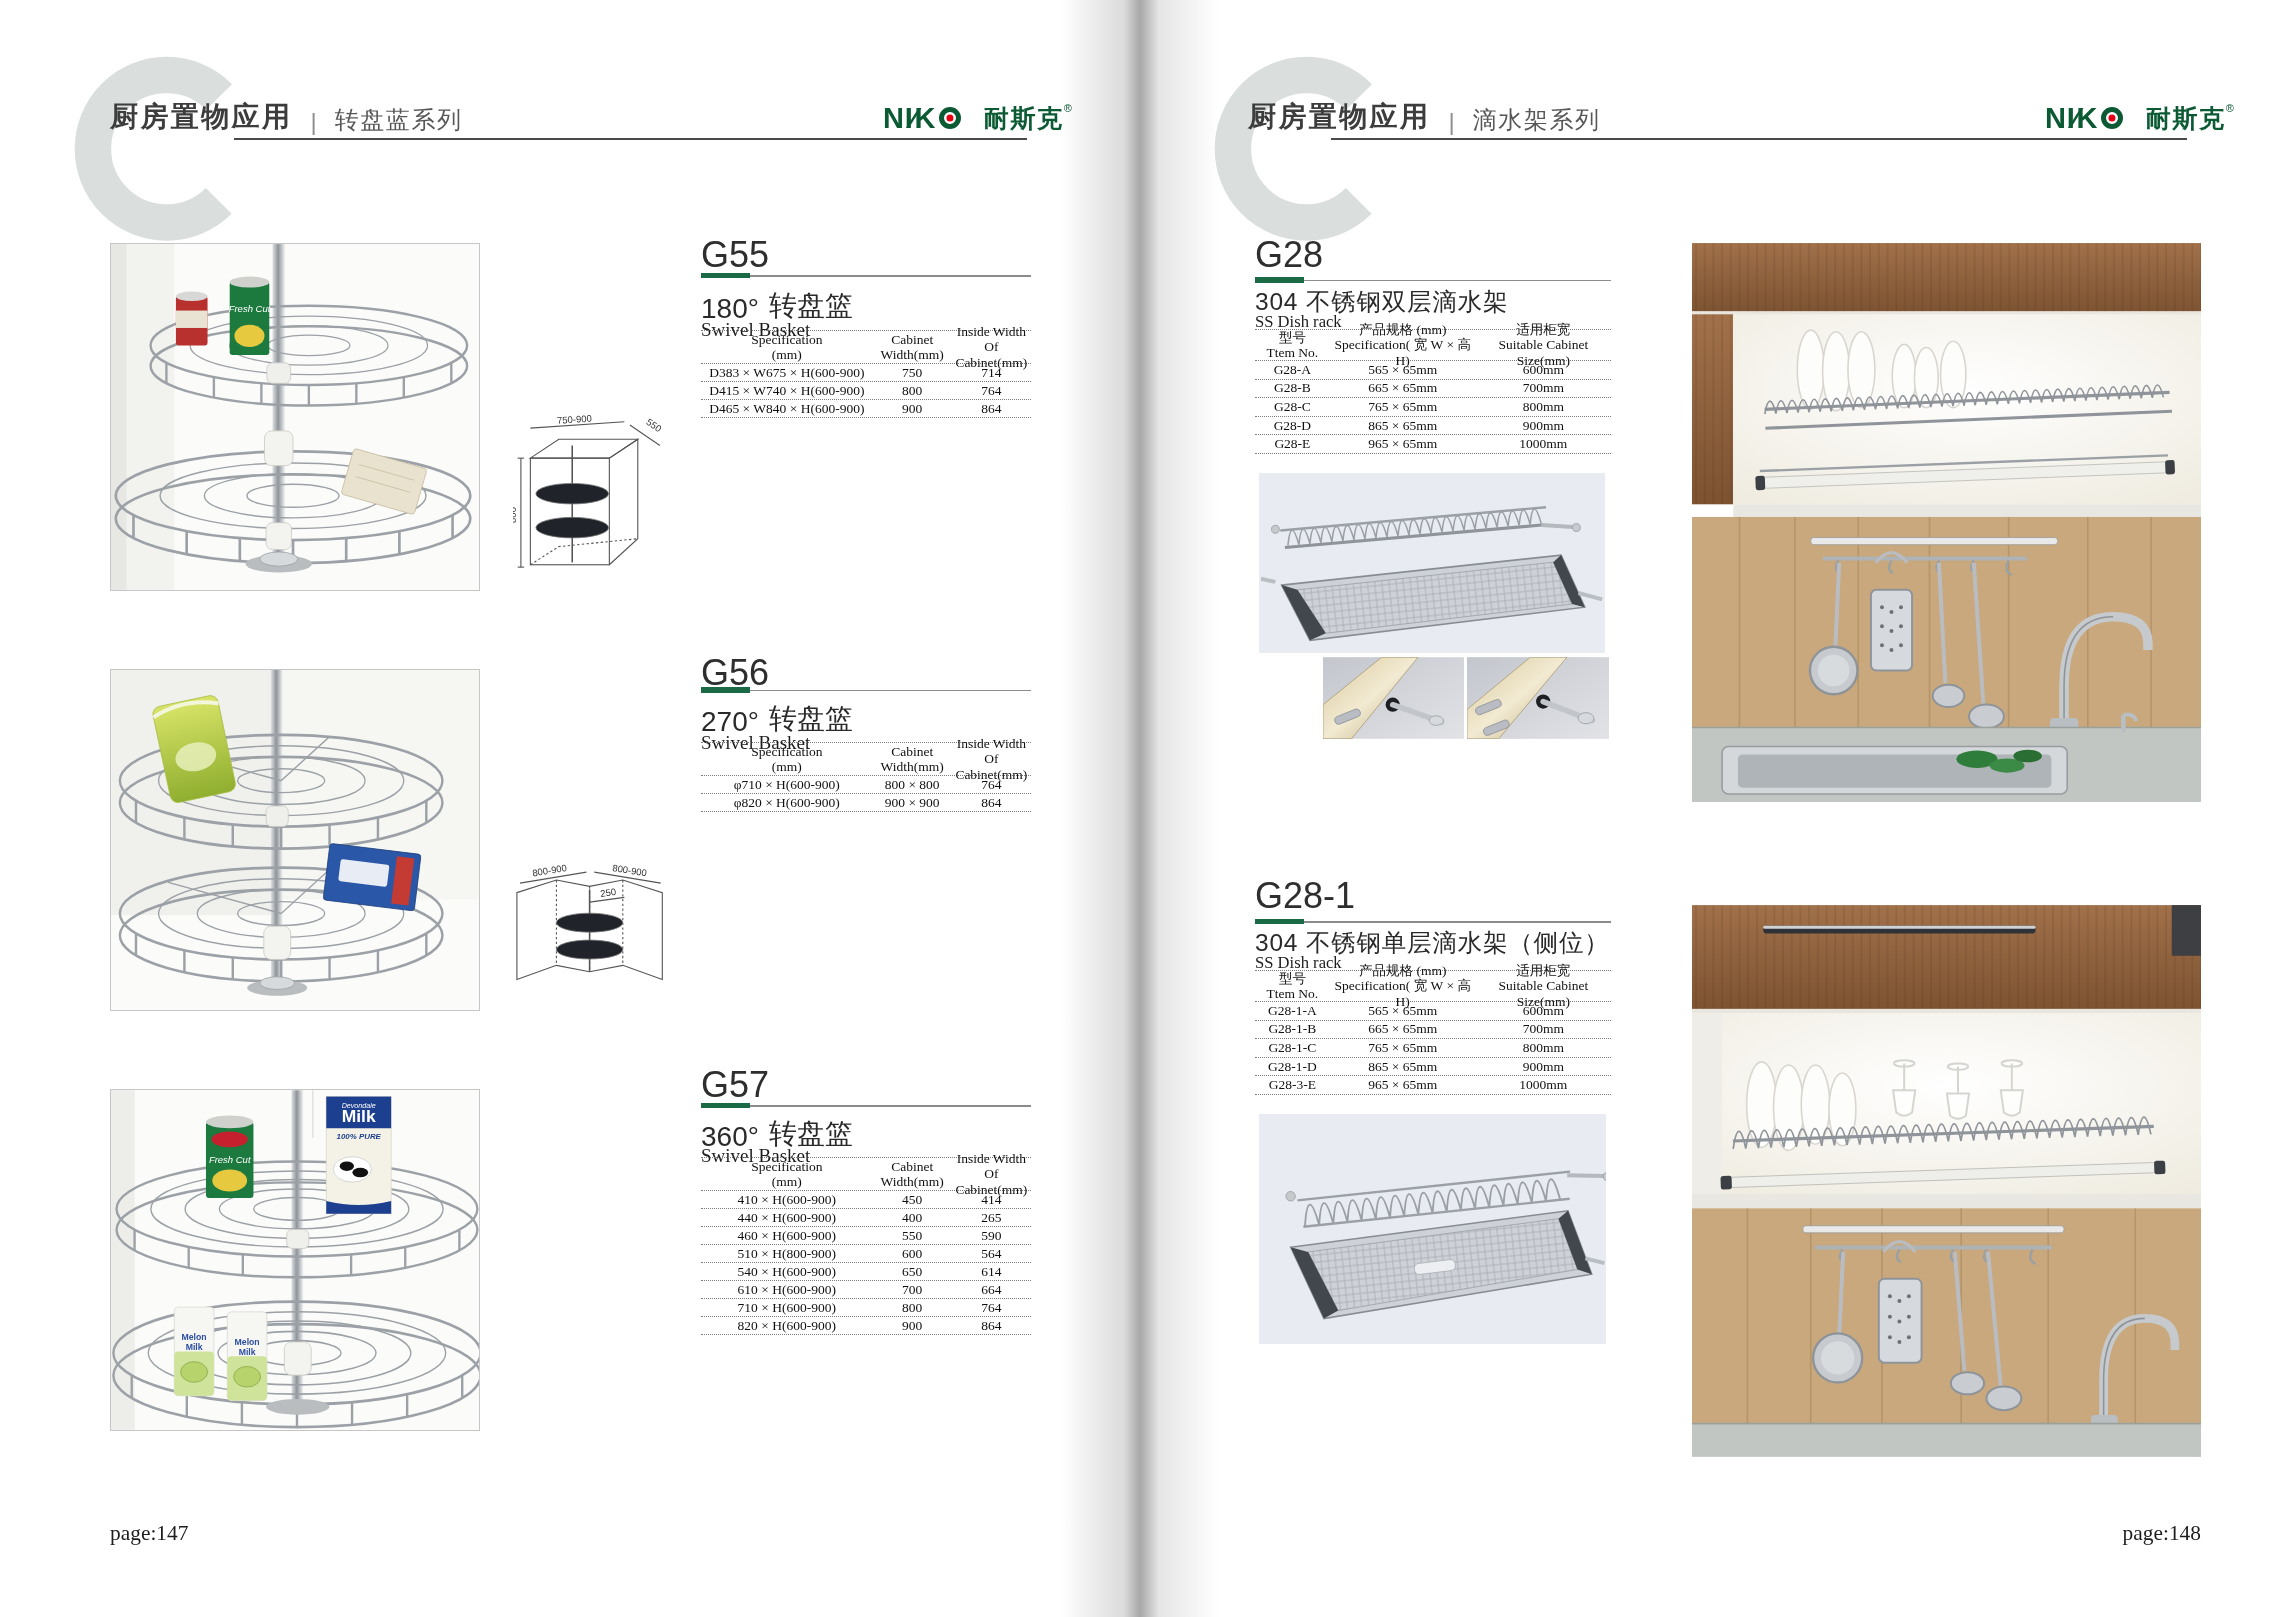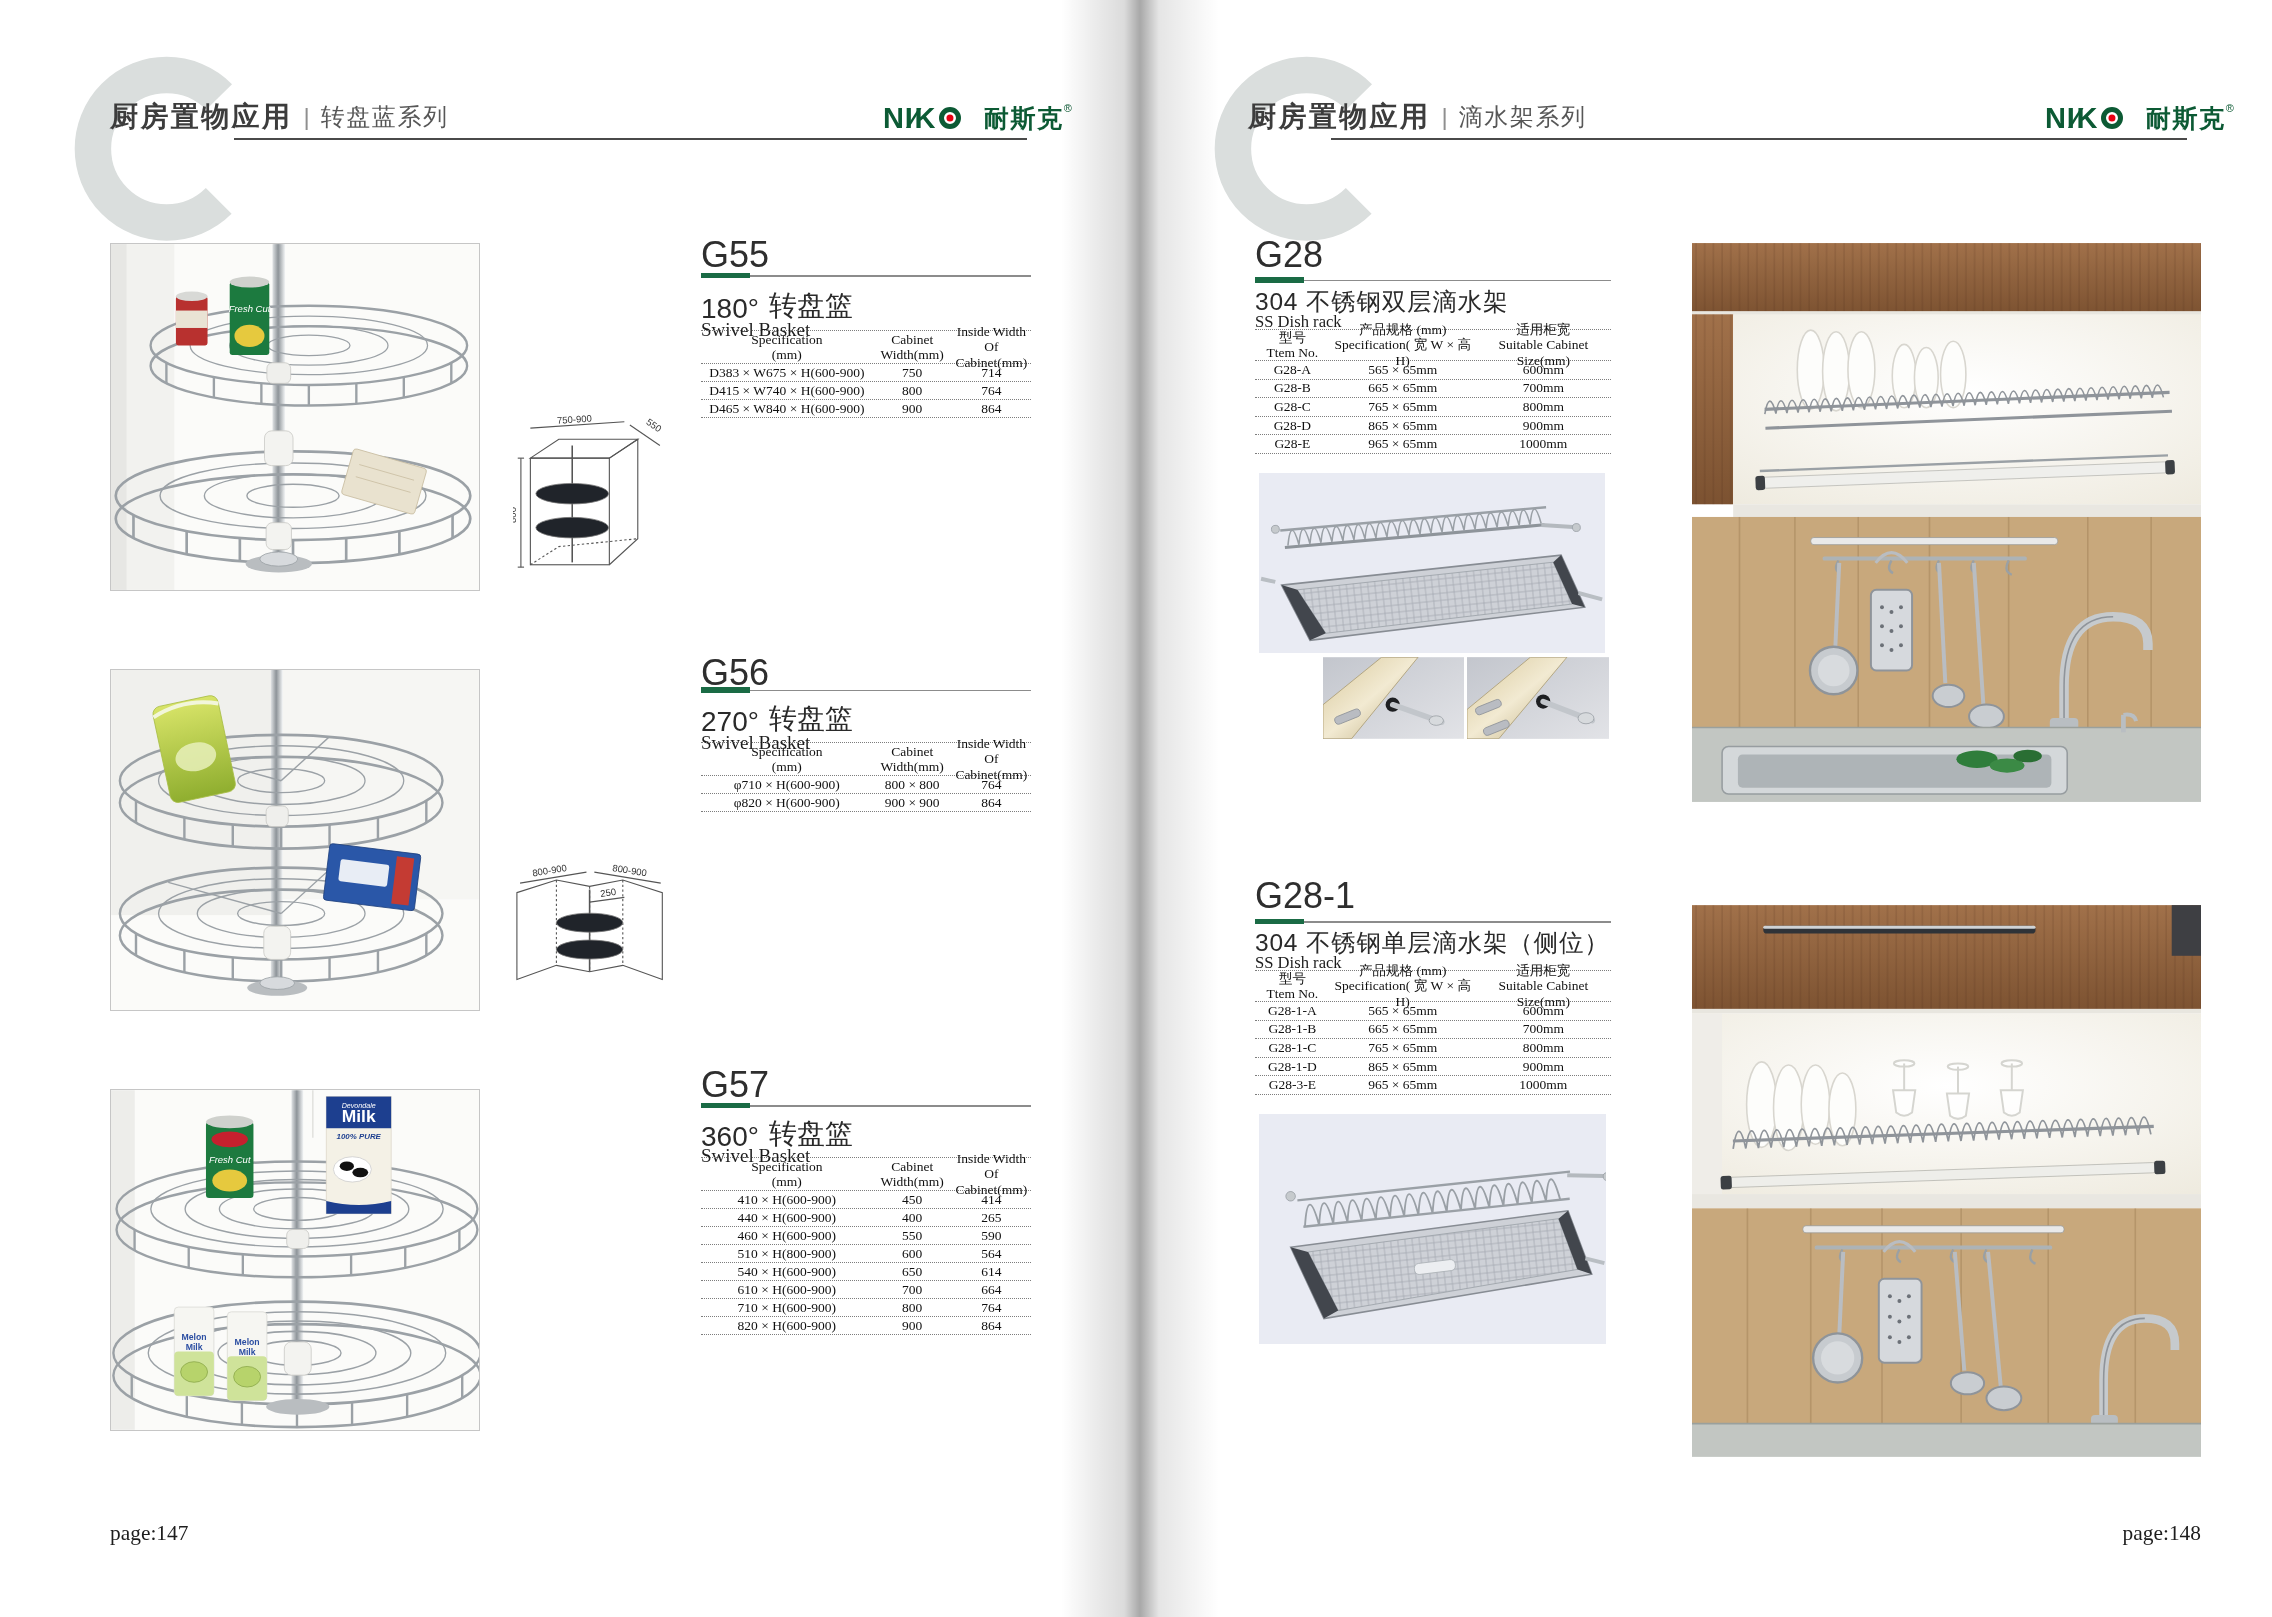--- a/index.html
+++ b/index.html
@@ -2,21 +2,21 @@
 <html style="font-size:12.7px"><head>
 <meta charset="utf-8">
 <style>
   html,body{margin:0;padding:0;background:#ffffff}
   #spread{position:relative;width:2273px;height:1618px;background:#ffffff;
     font-family:"Liberation Sans",sans-serif;overflow:hidden}
   .abs{position:absolute}
   svg{font-family:"Liberation Sans",sans-serif;display:block}
 
   
-  .pheader{display:flex;align-items:center;gap:11px;white-space:nowrap}
+  .pheader{display:flex;align-items:flex-end;gap:18px;white-space:nowrap}
   .happ{font-size:28px;font-weight:bold;color:#3c3c3c;letter-spacing:2.4px}
   .hdiv{font-size:24px;color:#8f8f8f}
   .hseries{font-size:24px;color:#575757;letter-spacing:1.6px}
   .hrule{height:1.6px;background:#4a4a4a}
 
   
   .logo{display:flex;align-items:center;height:36px;color:#0c5a34}
   .lg{font-weight:bold;font-size:29px;letter-spacing:0.8px}
   .slash{font-weight:bold;font-size:29px;margin:0 -2.4px}
   .ring{width:22px;height:22px;border:5.5px solid #0c5a34;border-radius:50%;

